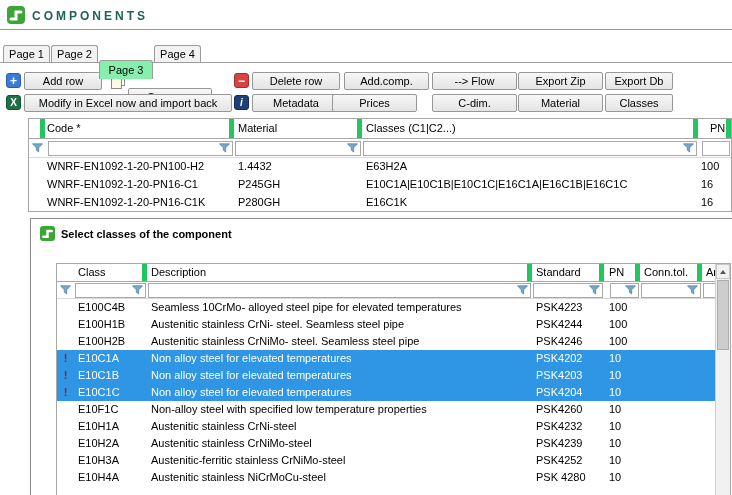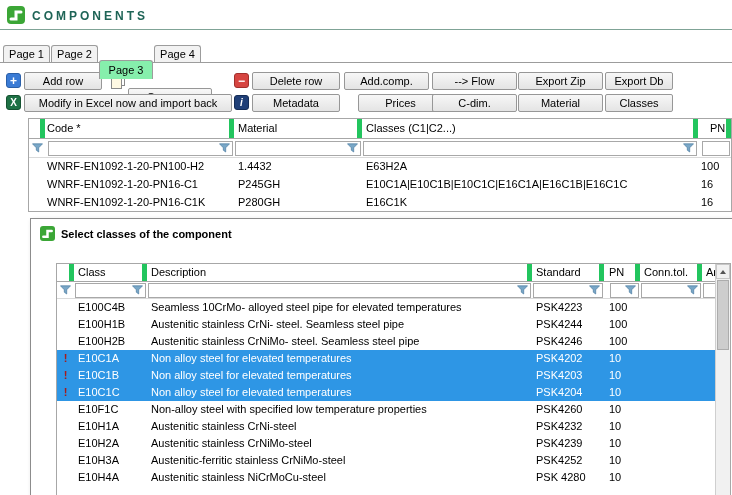--- a/index.html
+++ b/index.html
@@ -76,21 +76,21 @@
   .mg .g-hrow .c-pn { padding-left:12px; }
 
   
   .dialog { position:absolute; top:218px; left:30px; width:714px; height:292px; background:#fff;
             border:1px solid #8C8C8C; box-shadow:2px 2px 5px rgba(0,0,0,0.18); z-index:5; }
   .dlg-logo { position:absolute; left:9px; top:7px; width:15px; height:15px; background:#3BA636;
               border-radius:3px; }
   .dlg-title { position:absolute; left:30px; top:9px; font-weight:bold; font-size:11px; }
 
   .dg { top:44px; left:25px; width:675px; height:246px; }
-  .dg .g-hrow { height:18px; line-height:17px; }
+  .dg .g-hrow { height:18px; line-height:17px;align-items:flex-end; }
   .dg .g-frow { height:17px; }
   .dg .g-row  { height:17px; line-height:16px; }
   .dg .ind     { width:17px; }
   .dg .c-class { width:73px; }
   .dg .c-desc  { width:385px; }
   .dg .c-std   { width:72px; }
   .dg .c-pn2   { width:36px; padding-left:5px; }
   .dg .c-conn  { width:62px; }
   .dg .c-ar    { flex:1; }
 
@@ -133,21 +133,21 @@
     <div class="tbtn" style="left:344px; top:2px; width:85px;">Add.comp.</div>
     <div class="tbtn" style="left:252px; top:2px; width:88px;">Delete row</div>
     <div class="tbtn" style="left:432px; top:2px; width:85px;">--&gt; Flow</div>
     <div class="tbtn" style="left:518px; top:2px; width:85px;">Export Zip</div>
     <div class="tbtn" style="left:605px; top:2px; width:68px;">Export Db</div>
 
     <span class="ticon icon-excel" style="left:6px;   top:25px;"></span>
     <div class="tbtn" style="left:24px;  top:24px; width:208px;">Modify in Excel now and import back</div>
     <span class="ticon icon-meta" style="left:234px; top:25px;"></span>
     <div class="tbtn" style="left:252px; top:24px; width:88px;">Metadata</div>
-    <div class="tbtn" style="left:358px; top:24px; width:85px;">Prices</div>
+    <div class="tbtn" style="left:332px; top:24px; width:85px;">Prices</div>
     <div class="tbtn" style="left:432px; top:24px; width:85px;">C-dim.</div>
     <div class="tbtn" style="left:518px; top:24px; width:85px;">Material</div>
     <div class="tbtn" style="left:605px; top:24px; width:68px;">Classes</div>
   </div>
 
   <div class="grid mg">
     <div class="g-hrow">
       <div class="cell ind"></div>
       <div class="cell c-code">Code *</div>
       <div class="cell c-mat">Material</div>

